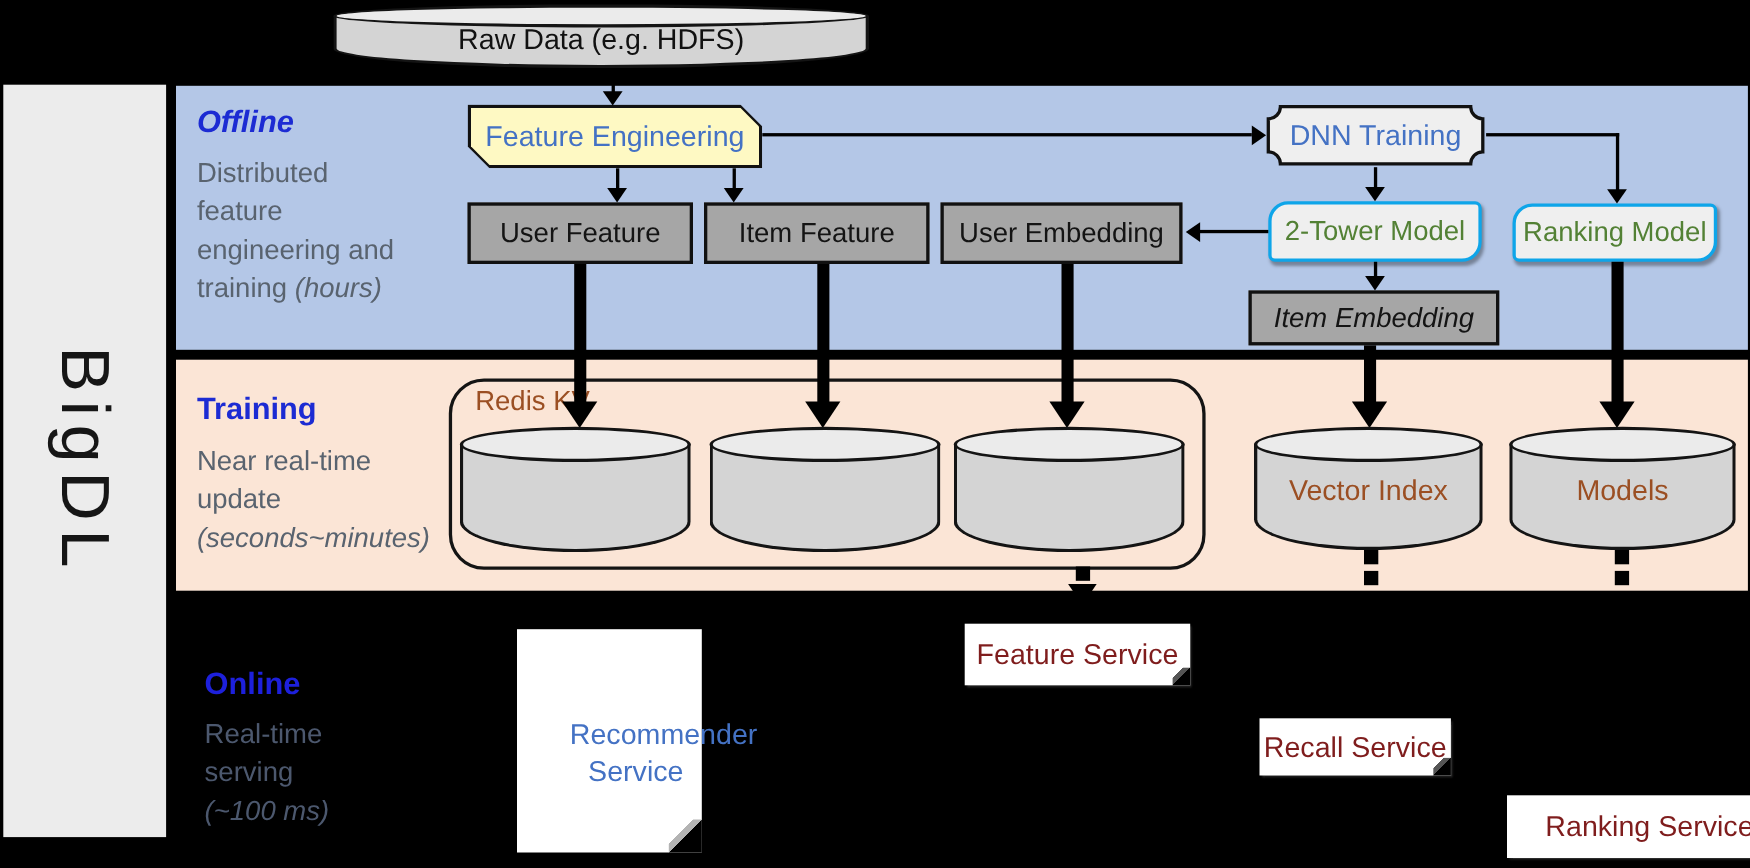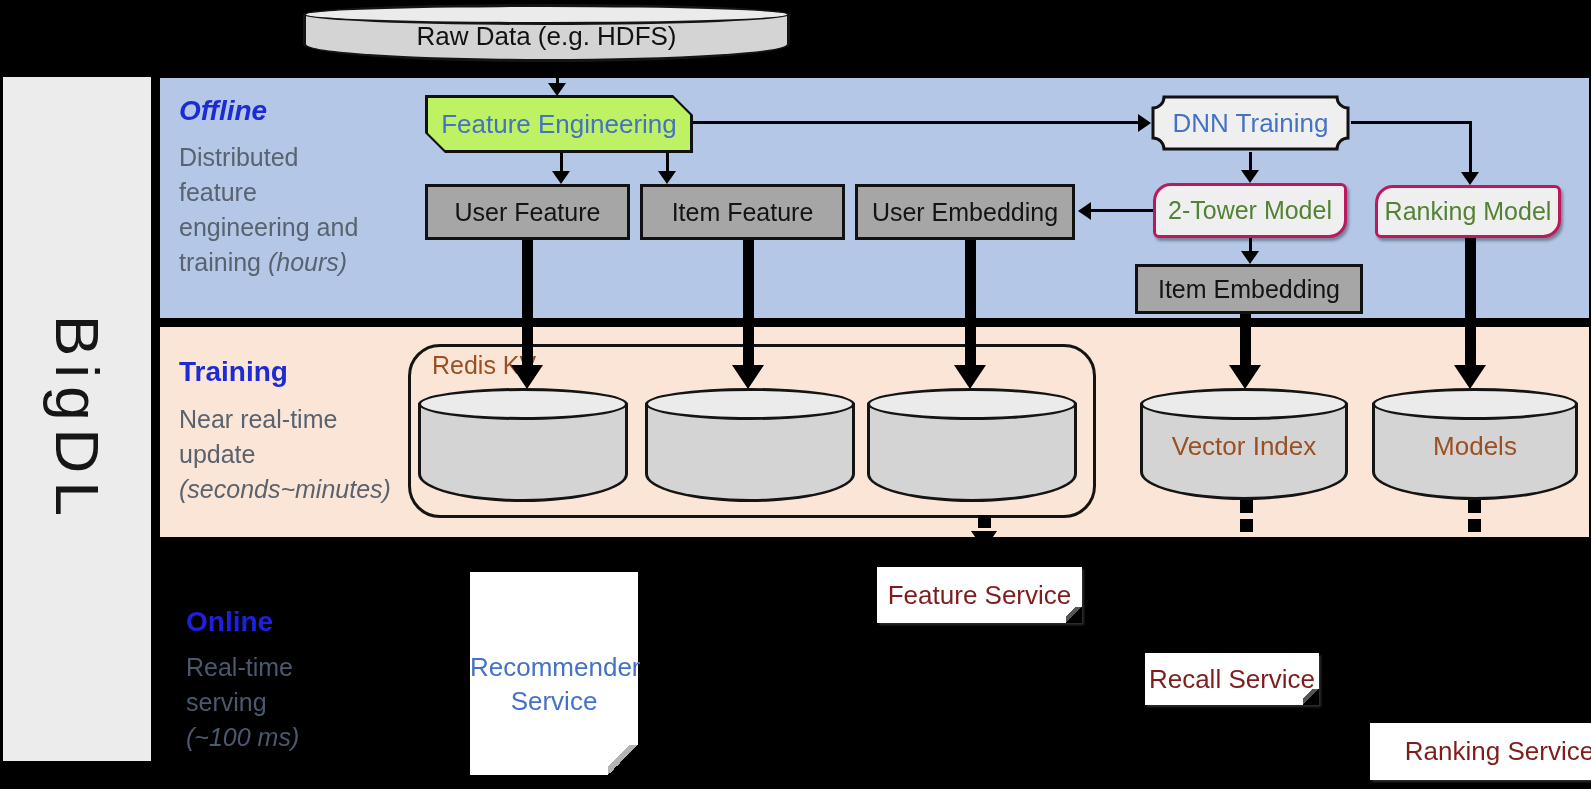--- a/index.html
+++ b/index.html
@@ -19,31 +19,31 @@
 
   
   .brand-bar { position:absolute; left:3px; top:77px; width:148px; height:684px;
                background:#ececec; display:flex; align-items:center; justify-content:center; }
   .brand-text { writing-mode:vertical-rl; font-size:62px; color:#161616; letter-spacing:8px; }
 
   
   .graybox { position:absolute; background:#a6a6a6; border:3px solid #111;
              display:flex; align-items:center; justify-content:center;
              font-size:25px; color:#141414; box-sizing:border-box; }
-  .litebox { position:absolute; background:#efefef; border:3px solid #be185d;
+  .litebox { position:absolute; background:#efefef; border:3px solid #0ea5e9;
              display:flex; align-items:center; justify-content:center;
              font-size:25px; box-sizing:border-box; box-shadow:2px 3px 3px rgba(0,0,0,.35); }
   .roundmix { border-radius:18px 6px 18px 6px; color:#538135; }
   .txt-blue { color:#4472c4; }
   .txt-brown { color:#9b4f23; }
 
   
   .cutbox { position:absolute; background:#111;
             clip-path:polygon(0 0, calc(100% - 20px) 0, 100% 20px, 100% 100%, 20px 100%, 0 calc(100% - 20px)); }
-  .cutbox-inner { position:absolute; inset:3px; background:#bef264;
+  .cutbox-inner { position:absolute; inset:3px; background:#fef9c3;
             clip-path:polygon(0 0, calc(100% - 17px) 0, 100% 17px, 100% 100%, 17px 100%, 0 calc(100% - 17px));
             display:flex; align-items:center; justify-content:center; font-size:26px; }
 
   .plaque { position:absolute; }
   .plaque .lbl { position:absolute; inset:0; display:flex; align-items:center; justify-content:center; font-size:26px; }
 
   
   .cyl { position:absolute; }
   .cyl .cyl-body { position:absolute; left:0; right:0; top:15px; bottom:0; background:#d4d4d4;
                    border:3px solid #141414; border-top:none;
@@ -55,21 +55,21 @@
   .cyl-shallow .cyl-body { top:10px; border-radius:0 0 50% 50% / 0 0 18px 18px; }
   .cyl-shallow .cyl-top  { height:21px; }
   .cyl-shallow .cyl-label{ top:56%; font-size:26px; color:#111; }
 
   
   .group-rounded { position:absolute; border:3px solid #141414; border-radius:32px; }
   .group-label { position:absolute; font-size:25px; }
 
   
   .doc { position:absolute; background:#fff; }
-  .doc .doc-label { position:absolute; left:0; right:0; text-align:center; color:#4472c4; font-size:26px; line-height:34px; }
+  .doc .doc-label { position:absolute; left:0; right:0; text-align:center; color:#4472c4; font-size:26px; line-height:34px;padding-left:48px; }
   .doc-fold-lg { position:absolute; right:0; bottom:0; width:30px; height:30px;
                  background:linear-gradient(to bottom right,#ffffff 36%,#b3b3b3 36% 50%,#000 50%); }
   .svc { position:absolute; background:#fff; display:flex; align-items:center; justify-content:center;
          color:#7f1d1d; font-size:26px; box-shadow:2px 2px 2px rgba(90,90,90,.5); }
   .svc-fold { position:absolute; right:0; bottom:0; width:16px; height:16px;
               background:linear-gradient(to bottom right,#ffffff 30%,#555 30% 48%,#000 48%); }
 
   
   .tl-v { position:absolute; width:3px; background:#000; }
   .tl-h { position:absolute; height:3px; background:#000; }
@@ -144,21 +144,21 @@
     <span>User Embedding</span>
   </div>
 
   <div class="litebox roundmix" style="left:1153px; top:183px; width:194px; height:55px;">
     <span>2-Tower Model</span>
   </div>
   <div class="litebox roundmix" style="left:1375px; top:185px; width:186px; height:53px;">
     <span>Ranking Model</span>
   </div>
 
-  <div class="graybox" style="left:1135px; top:264px; width:228px; height:50px;">
+  <div class="graybox" style="left:1135px; top:264px; width:228px; height:50px;font-style:italic;">
     <span>Item Embedding</span>
   </div>
 
   <div class="group-rounded" style="left:408px; top:344px; width:682px; height:168px;"></div>
   <div class="group-label txt-brown" style="left:432px; top:351px;">Redis KV</div>
 
   <div class="cyl" style="left:418px; top:388px; width:210px; height:114px;">
     <div class="cyl-body"></div>
     <div class="cyl-top"></div>
   </div>

